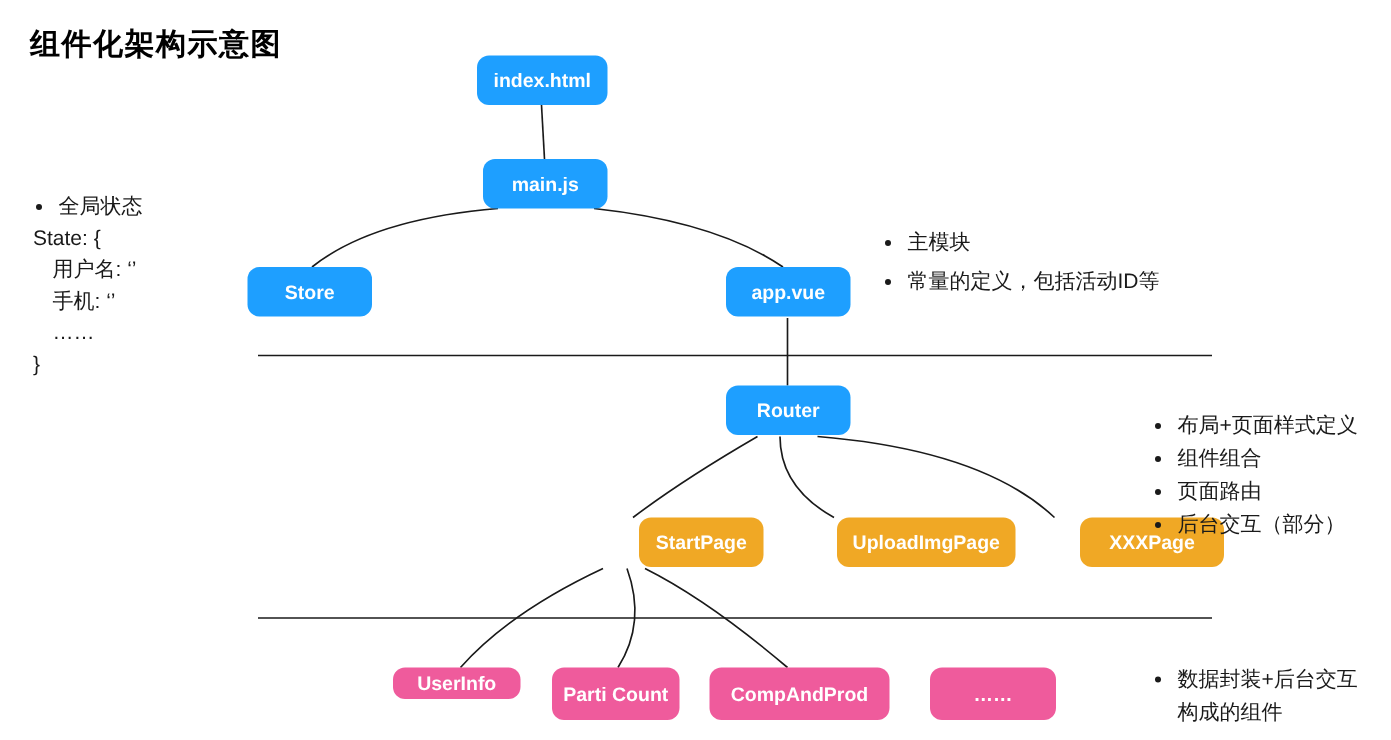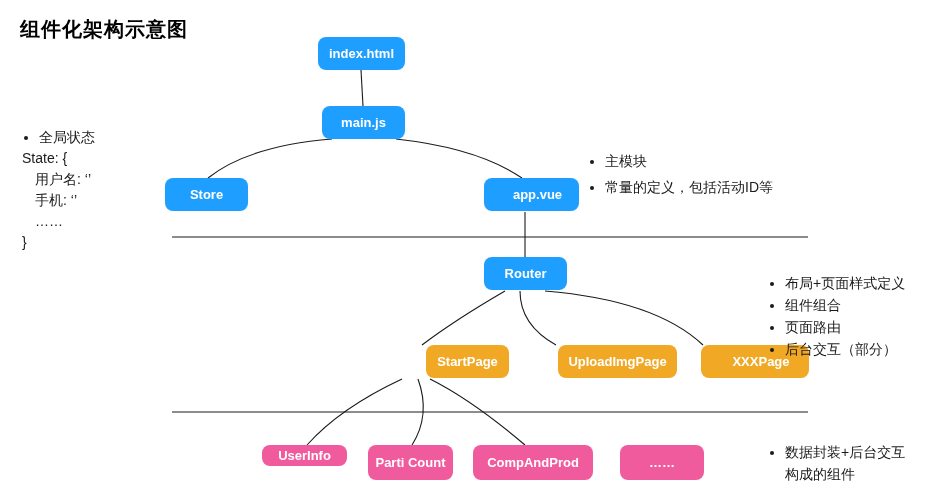--- a/index.html
+++ b/index.html
@@ -47,25 +47,25 @@
     <path d="M 402 379 Q 340 408 307 445"></path>
     <path d="M 418 379 Q 431 415 412 445"></path>
     <path d="M 430 379 Q 472 400 525 445"></path>
     <path d="M 172 237 L 808 237"></path>
     <path d="M 172 412 L 808 412"></path>
   </svg>
 
   <div class="node blue" style="left:318px;top:37px;width:87px;">index.html</div>
   <div class="node blue" style="left:322px;top:106px;width:83px;">main.js</div>
   <div class="node blue" style="left:165px;top:178px;width:83px;">Store</div>
-  <div class="node blue" style="left:484px;top:178px;width:83px;padding-left:12px;">app.vue</div>
+  <div class="node blue" style="left:484px;top:178px;width:83px;">app.vue</div>
   <div class="node blue" style="left:484px;top:257px;width:83px;">Router</div>
   <div class="node orange" style="left:378px;top:345px;width:83px;">StartPage</div>
   <div class="node orange" style="left:510px;top:345px;width:119px;">UploadImgPage</div>
-  <div class="node orange" style="left:653px;top:345px;width:96px;padding-left:12px;">XXXPage</div>
+  <div class="node orange" style="left:672px;top:345px;width:96px;">XXXPage</div>
   <div class="node pink" style="left:262px;top:445px;width:85px;height:21px;">UserInfo</div>
   <div class="node pink" style="left:368px;top:445px;width:85px;height:35px;">Parti Count</div>
   <div class="node pink" style="left:473px;top:445px;width:120px;height:35px;">CompAndProd</div>
   <div class="node pink" style="left:620px;top:445px;width:84px;height:35px;">……</div>
 
   <div class="note" style="left:22px;top:126px;">
     <ul class="notes">
       <li>全局状态</li>
     </ul>
     <div class="state-line">State: {</div>

